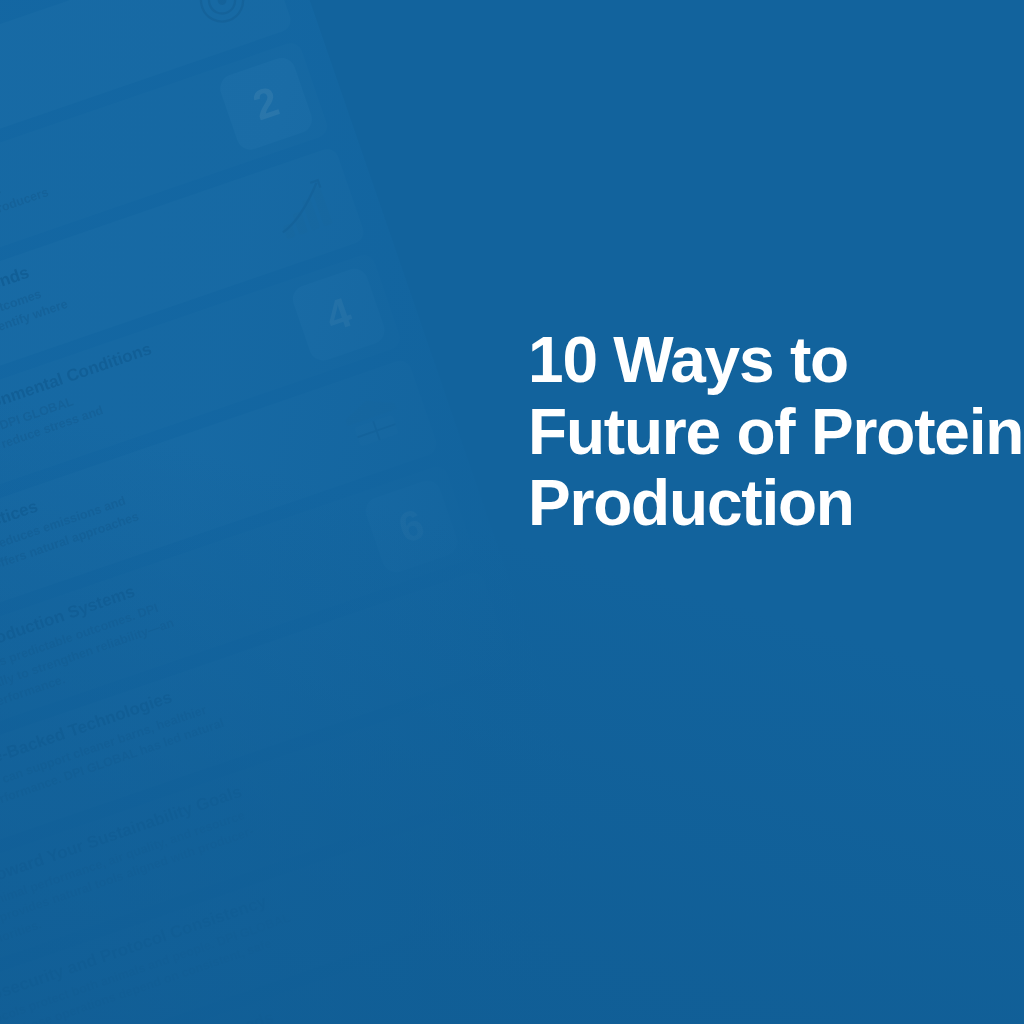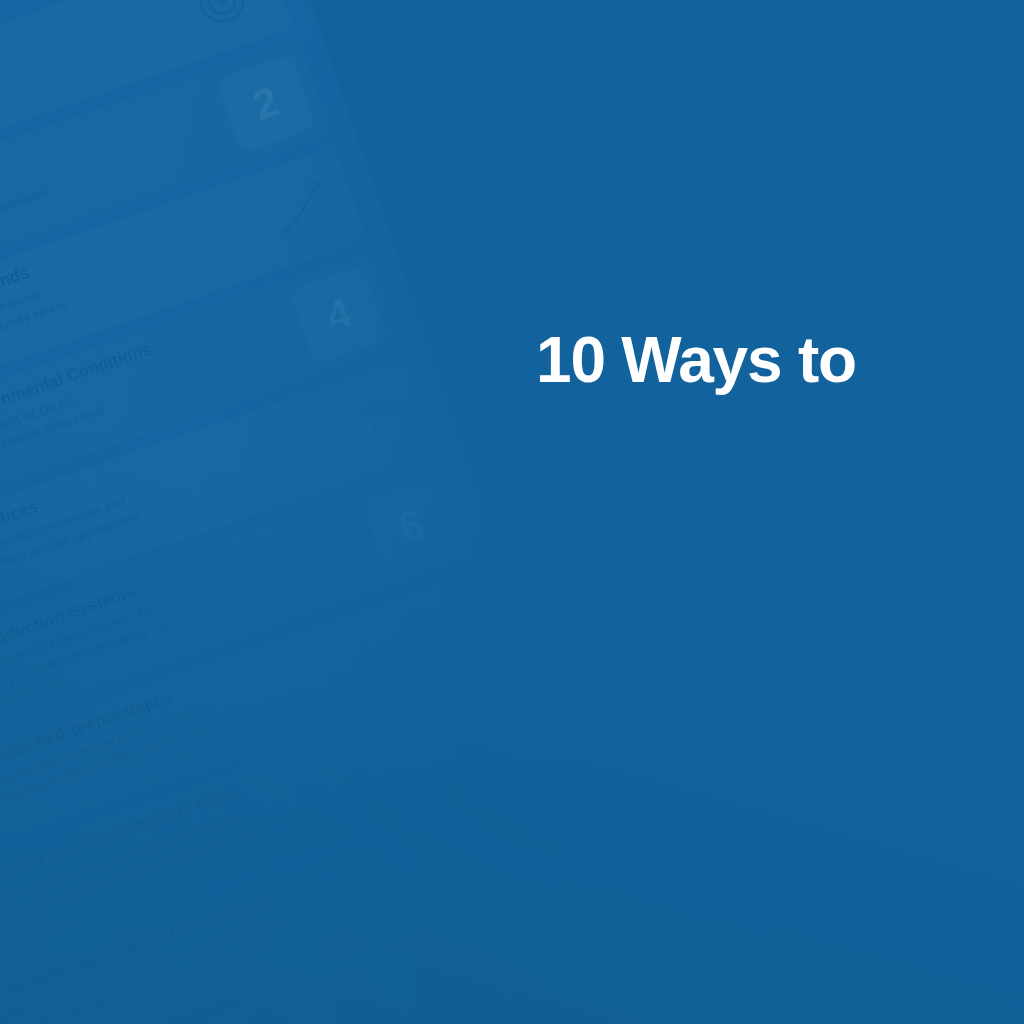--- a/index.html
+++ b/index.html
@@ -94,21 +94,21 @@
   .headline{
     position:absolute;
     left:528px; top:325px; width:470px;
     color:#ffffff;
     font-size:64px;
     font-weight:700;
     line-height:1.12;
     letter-spacing:-1.2px;
     text-align:left;
   }
-  .headline .ln{display:block;white-space:nowrap;margin-left:8px;}
+  .headline .ln{display:block;white-space:nowrap;}
 </style>
 </head>
 <body>
 
 <div id="stage">
 
   <div class="bg-wrap">
     <div class="bg-sheet">
 
       <div class="bg-header">
@@ -263,15 +263,17 @@
 
       </div>
     </div>
   </div>
 
   <div class="scrim"></div>
   <div class="scrim2"></div>
 
   <div class="headline">
     <span class="ln">10 Ways to</span>
+    <span class="ln">Future of Protein</span>
+    <span class="ln">Production</span>
   </div>
 
 </div>
 
 </body></html>

